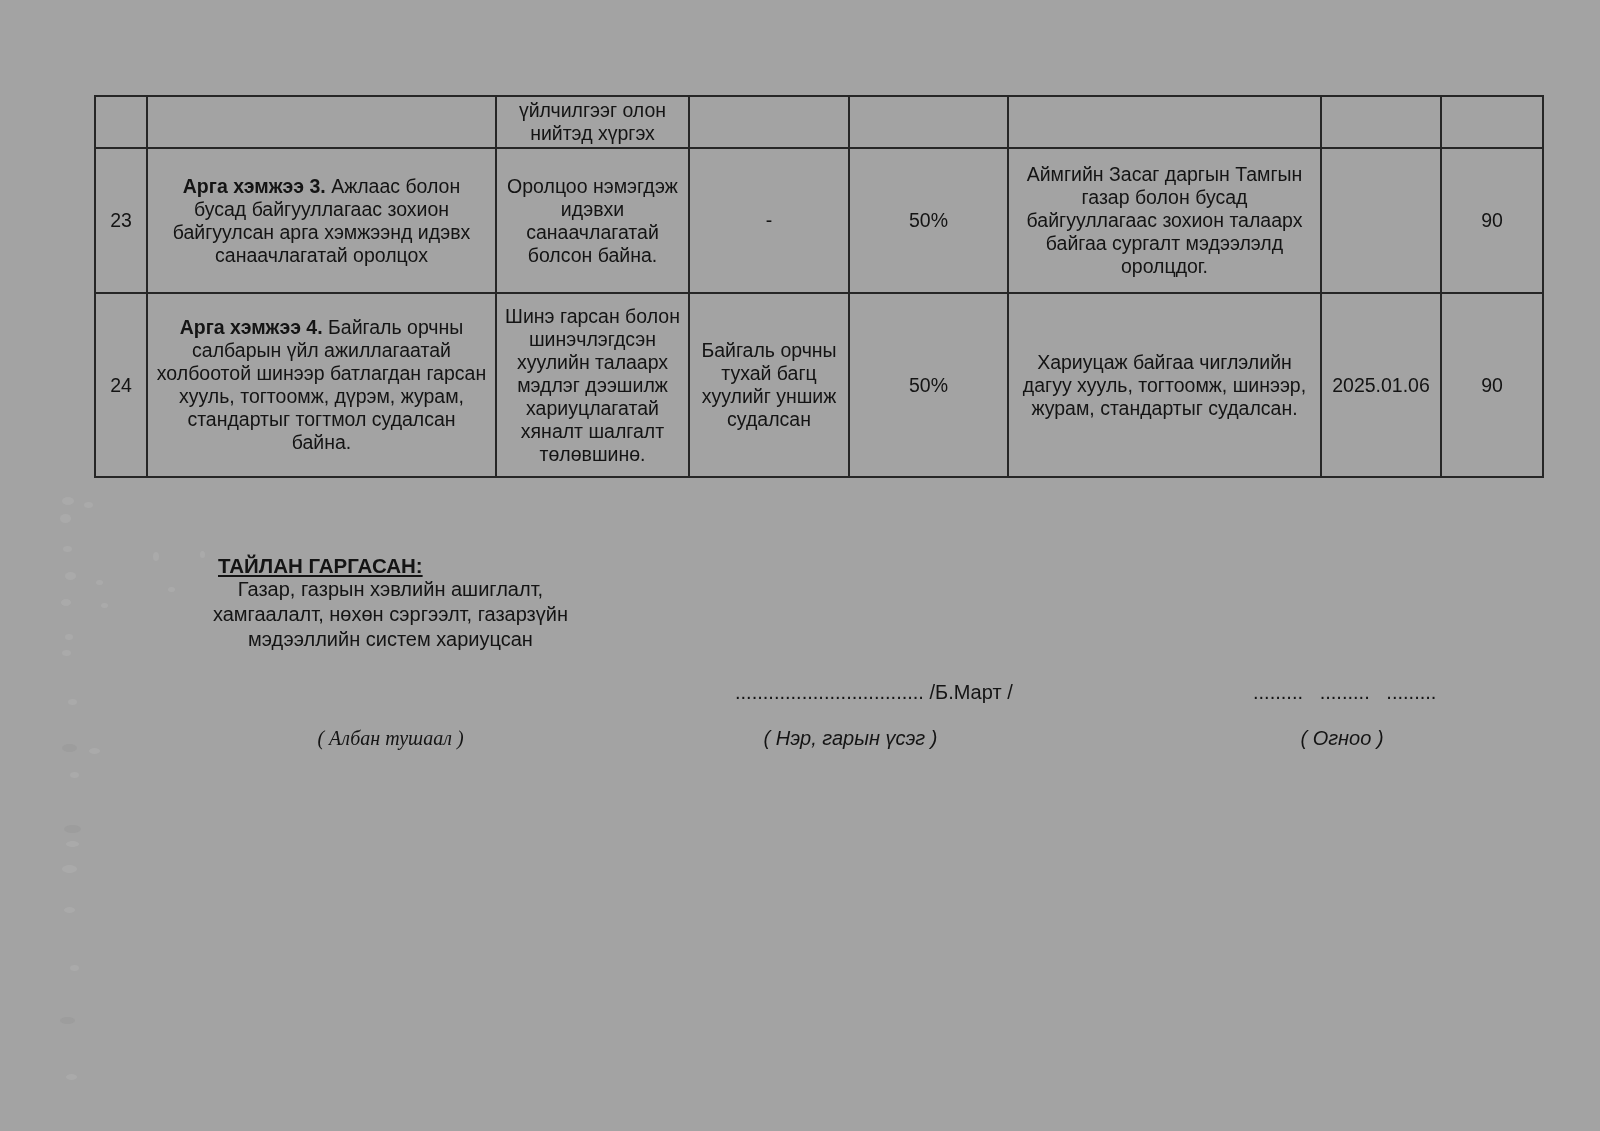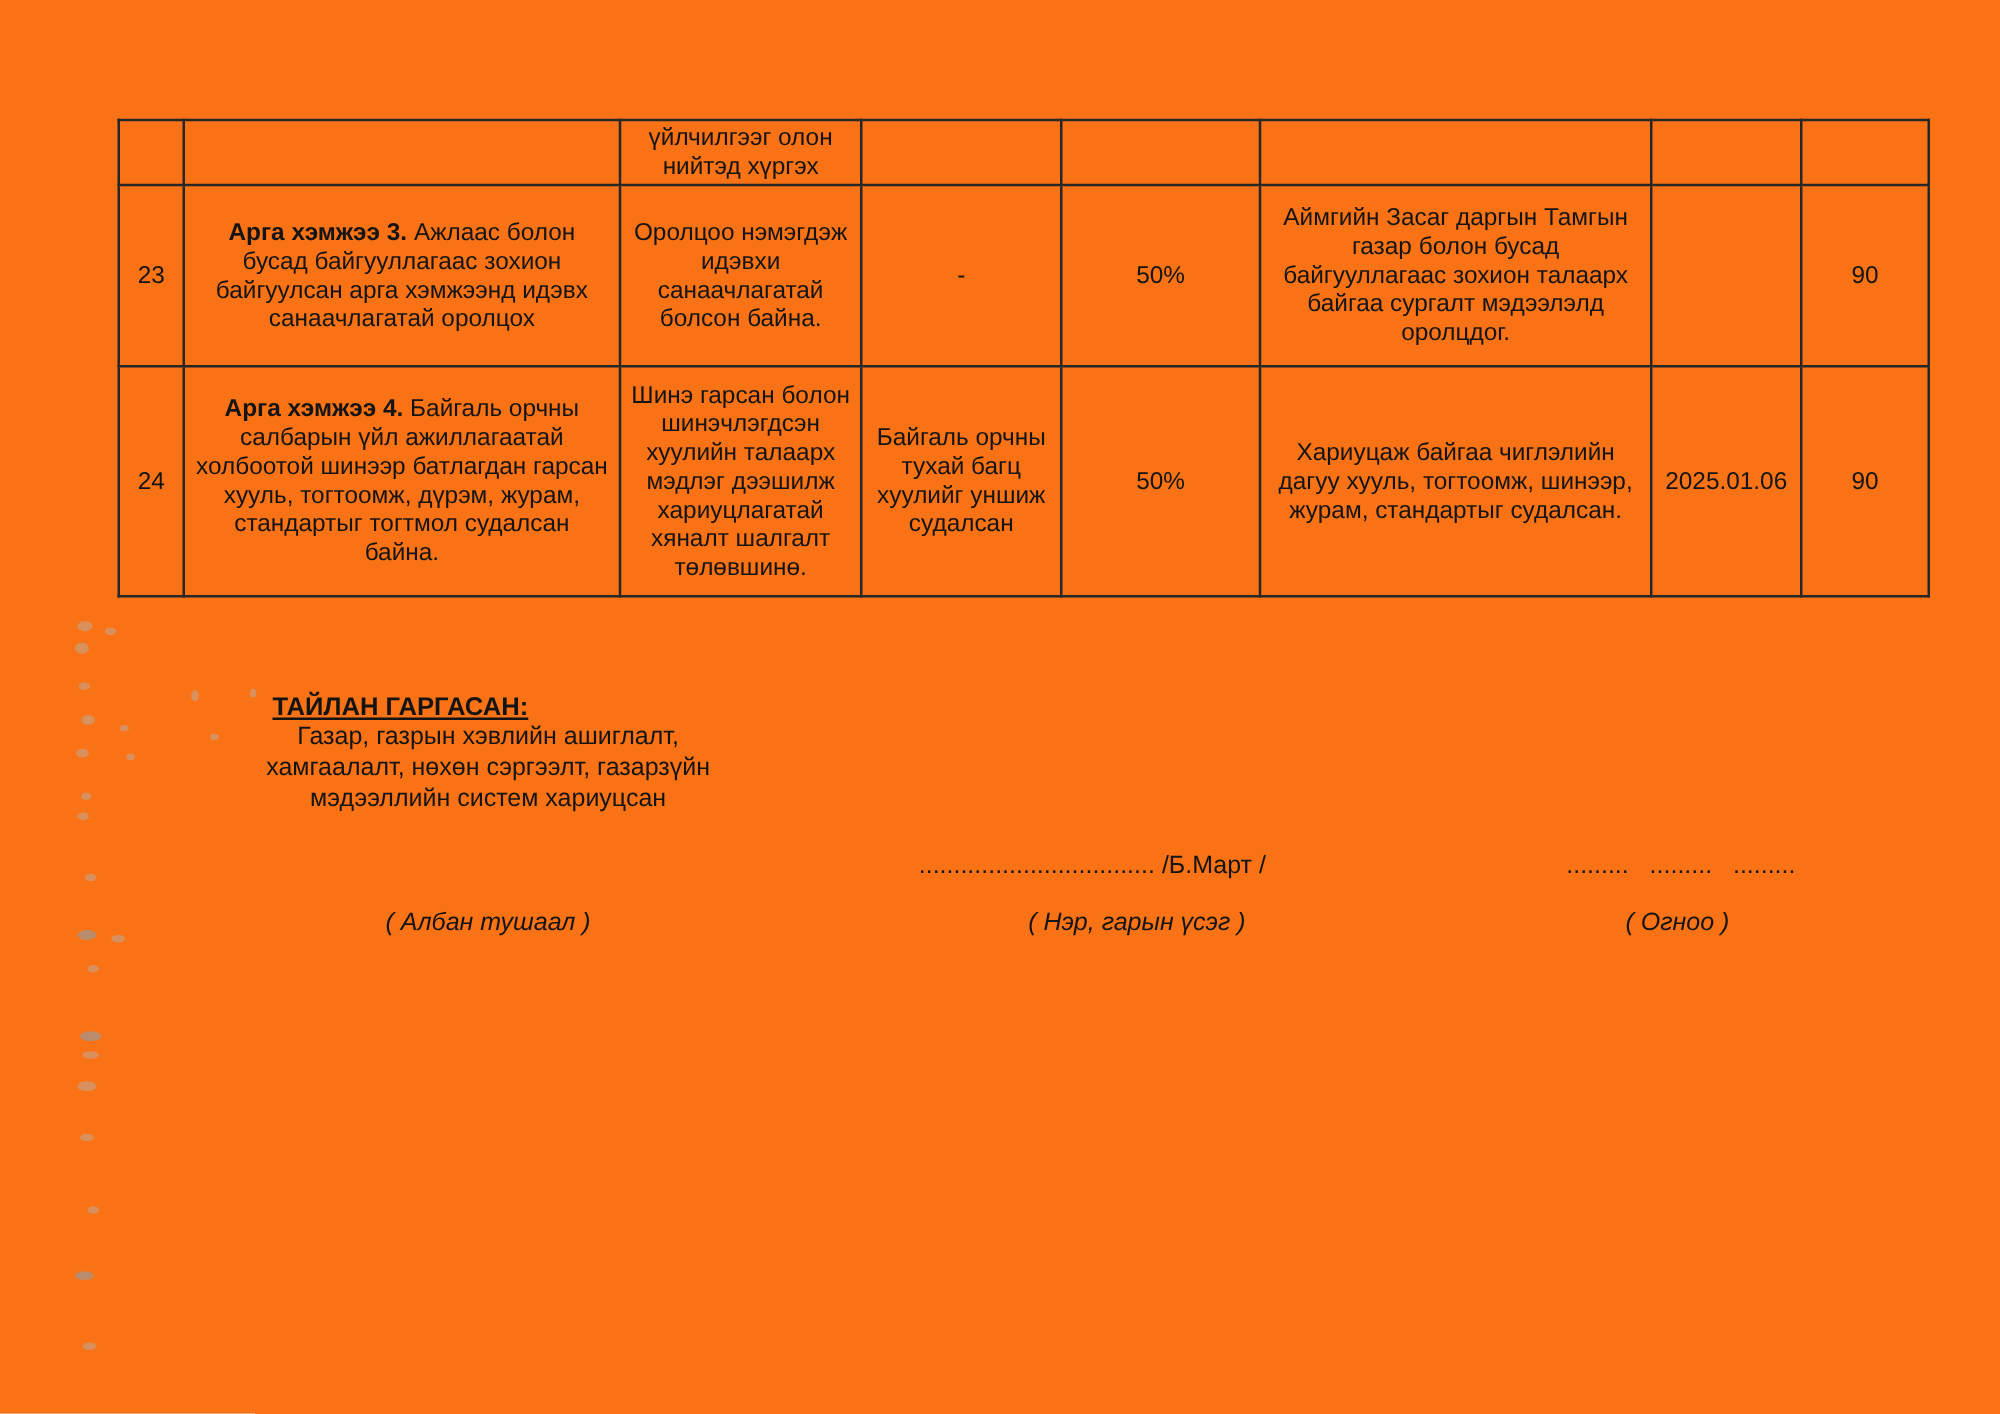--- a/index.html
+++ b/index.html
@@ -1,17 +1,17 @@
 <!DOCTYPE html>
 <html><head>
 <meta charset="utf-8">
 <style>
   html,body{margin:0;padding:0;background:#ffffff;}
   .page{
-    position:relative;width:1600px;height:1131px;background:#f97316;overflow:hidden;
+    position:relative;width:1600px;height:1131px;background:#a3a3a3;overflow:hidden;
     font-family:"Liberation Sans","DejaVu Sans",sans-serif;color:#141414;
   }
   
   table.report{
     position:absolute;left:94px;top:95px;width:1448px;
     border-collapse:collapse;table-layout:fixed;
     font-size:19.5px;line-height:23px;
   }
   table.report td{
     border:2px solid #262626;
@@ -27,23 +27,23 @@
   td.c-out{padding:2px 10px;}
   td.c-basis{padding:2px 7px;}
   td.c-res{text-align:justify;padding:2px 9px;}
   td.c-date{word-break:break-all;padding:2px 8px;}
   td b{font-weight:bold;}
   
   .sig{position:absolute;font-size:20px;line-height:25px;color:#141414;}
   .sig-title{left:218px;top:553px;font-weight:bold;font-size:20.5px;text-decoration:underline;}
   .sig-role{left:163px;top:577px;width:455px;text-align:center;}
   .sig-label{font-style:italic;text-align:center;}
-  .lbl-position{left:163px;top:726px;width:455px;}
+  .lbl-position{left:163px;top:726px;width:455px;font-family:Liberation Serif, serif;}
   .name-line{left:735px;top:680px;white-space:pre;}
-  .lbl-name{left:762px;top:726px;width:295px;}
+  .lbl-name{left:703px;top:726px;width:295px;}
   .date-dots{left:1253px;top:680px;white-space:pre;}
   .lbl-date{left:1253px;top:726px;width:178px;}
   
   .smudge{position:absolute;background:#b4b4b4;border-radius:50%;opacity:.45;}
   .smudge.dk{opacity:.65;background:#9a9a9a;}
 </style>
 </head>
 <body>
 
 <div class="page">

